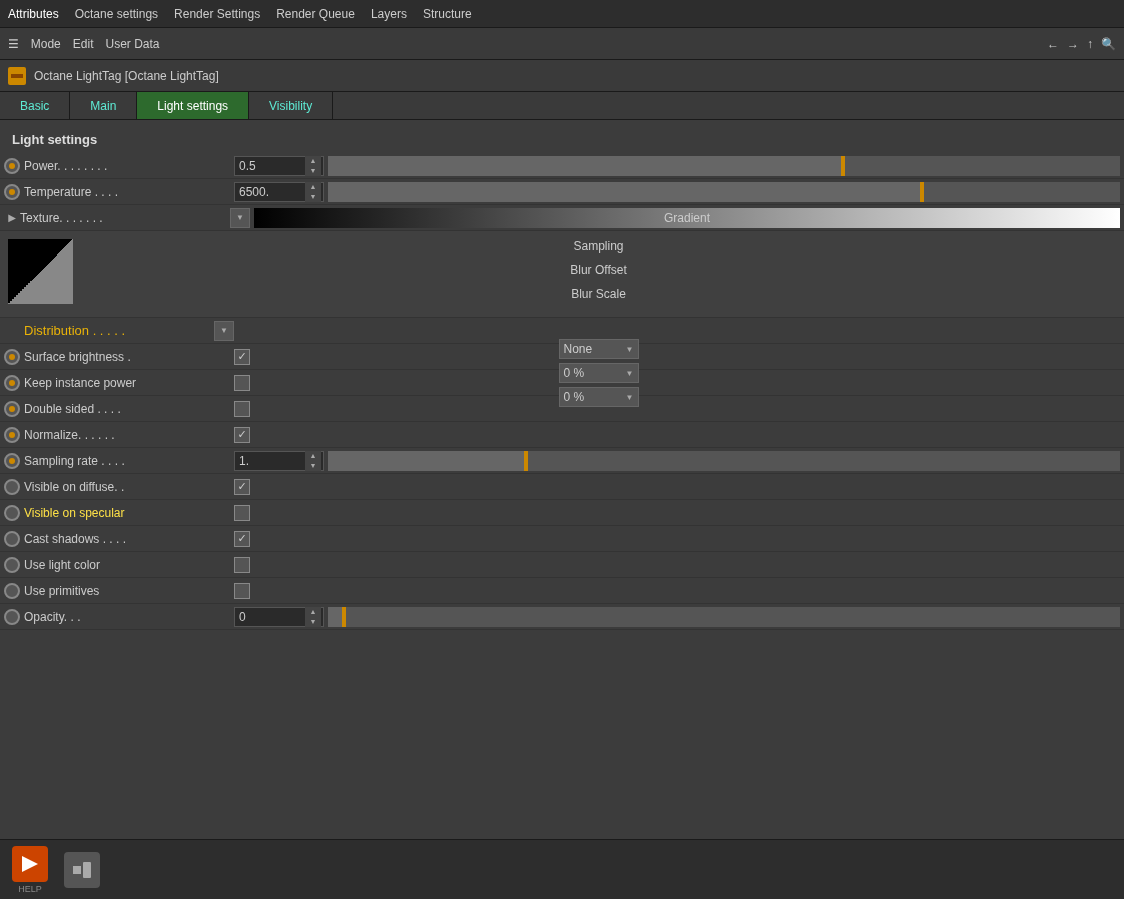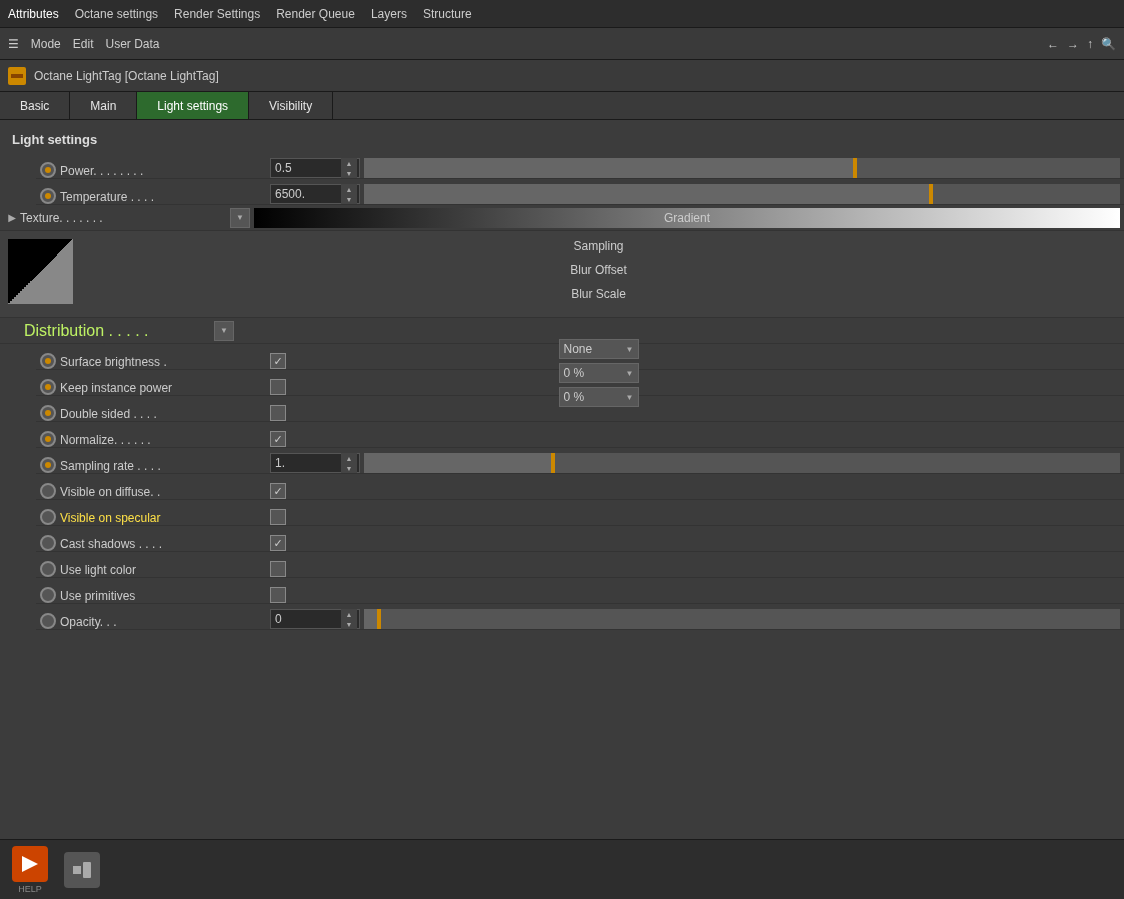--- a/index.html
+++ b/index.html
@@ -85,21 +85,21 @@
       border-bottom: 1px solid #1a1a1a;
       height: 28px;
     }
     .tab {
       padding: 0 20px;
       display: flex;
       align-items: center;
       cursor: pointer;
       border-right: 1px solid #1a1a1a;
       font-size: 12px;
-      color: #e5e5e5;
+      color: #5eead4;
       background: #3a3a3a;
     }
     .tab.active {
       background: #2d6a2d;
       color: #ffffff;
     }
 
     
     .main-content {
       background: #3c3c3c;
@@ -111,25 +111,24 @@
     .section-title {
       font-size: 13px;
       font-weight: bold;
       color: #dddddd;
       padding: 4px 12px 6px;
     }
 
     
     .row {
       display: flex;
-      align-items: flex-end;
+      align-items: center;
       height: 26px;
       padding: 0 4px;
       border-bottom: 1px solid #333333;
-      margin-left: 36px;
     }
 
     .radio-btn {
       width: 16px;
       height: 16px;
       border-radius: 50%;
       border: 2px solid #888888;
       background: #555555;
       margin-right: 4px;
       flex-shrink: 0;
@@ -322,22 +321,22 @@
     
     .dist-row {
       display: flex;
       align-items: center;
       height: 26px;
       padding: 0 4px;
       border-bottom: 1px solid #333333;
     }
     .dist-label {
       flex: 0 0 210px;
-      color: #bef264;
-      font-size: 16px;
+      color: #eab308;
+      font-size: 13px;
       padding-left: 20px;
     }
 
     
     .red-underline {
       position: relative;
     }
     .red-underline::after {
       content: '';
       position: absolute;

